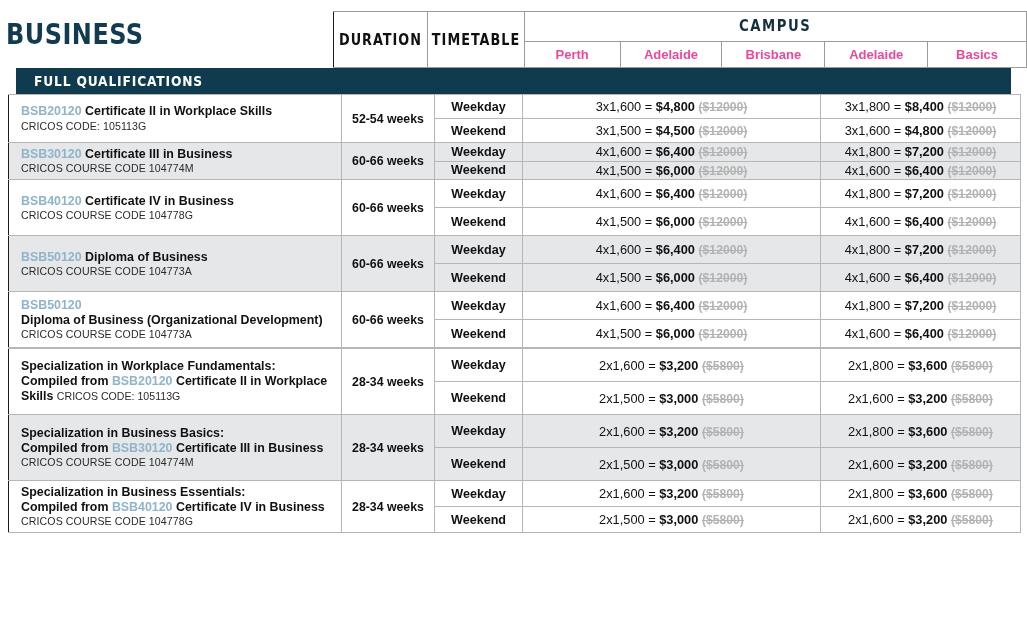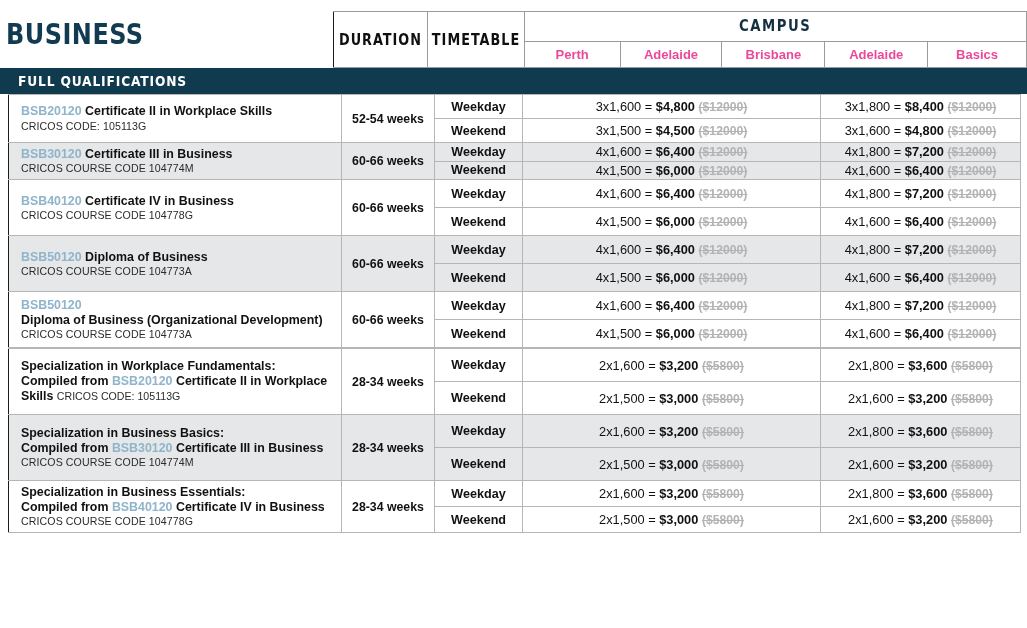--- a/index.html
+++ b/index.html
@@ -41,21 +41,21 @@
   }
   .campus-name{
     font-weight:bold;font-size:13px;color:#ec4899;height:25px;
   }
 
   
   .section-bar{
     background:#103a4d;color:#ffffff;
     height:26px;display:flex;align-items:center;
     padding-left:18px;box-sizing:border-box;
-    margin:0 0;
+    margin:0 16px;
     font-family:"DejaVu Sans Condensed","Liberation Sans Narrow","Liberation Sans",sans-serif;
     font-weight:bold;font-size:14.5px;letter-spacing:.9px;
   }
   .section-bar span{transform:scaleX(.94);transform-origin:left center;display:block;}
 
   
   .grid{border-collapse:collapse;table-layout:fixed;width:1011px;margin-left:8px;}
   .grid td{
     border:1px solid #b6b6b6;
     padding:0 6px;box-sizing:border-box;vertical-align:middle;

